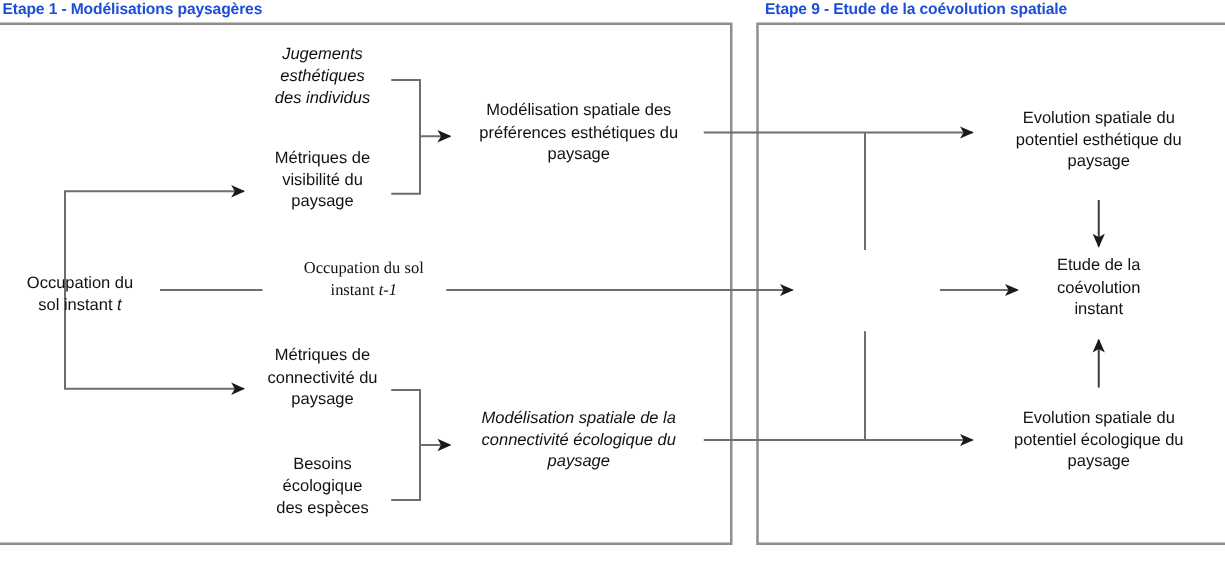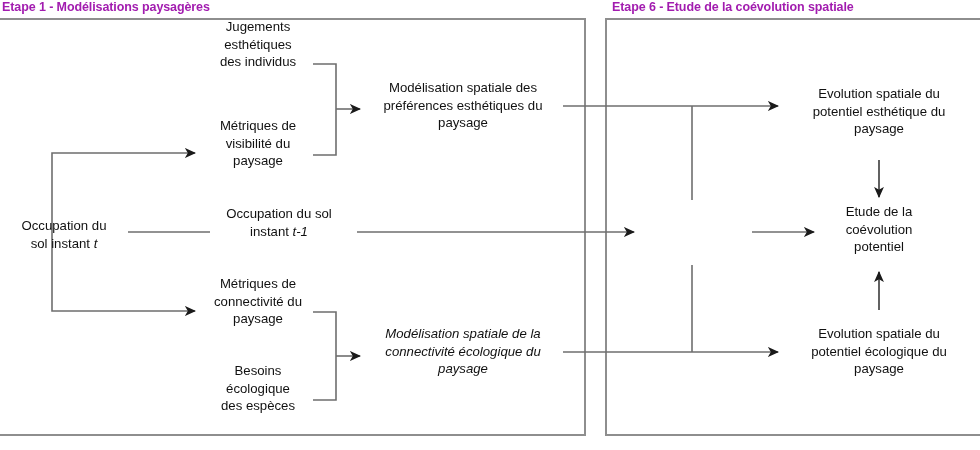--- a/index.html
+++ b/index.html
@@ -15,21 +15,21 @@
     position:absolute;
     border:2px solid #8e8e8e;
     box-sizing:border-box;
     background:transparent;
   }
   .etape-title{
     position:absolute;
     font-weight:bold;
     font-size:12.5px;
     letter-spacing:-0.1px;
-    color:#a21caf;
+    color:#1d4ed8;
     white-space:nowrap;
     background:#fff;
     padding:0 2px;
   }
 
   
   .node{
     position:absolute;
     text-align:center;
     font-size:13.2px;
@@ -47,21 +47,21 @@
 </style>
 </head>
 <body>
 
 <div id="stage">
 
   <div class="etape-frame" style="left:-16px;top:18px;width:602px;height:418px;"></div>
   <div class="etape-frame" style="left:605px;top:18px;width:392px;height:418px;"></div>
 
   <div class="etape-title" style="left:0px;top:0px;">Etape 1 - Modélisations paysagères</div>
-  <div class="etape-title" style="left:610px;top:0px;">Etape 6 - Etude de la coévolution spatiale</div>
+  <div class="etape-title" style="left:610px;top:0px;">Etape 9 - Etude de la coévolution spatiale</div>
 
   <svg id="wires" viewBox="0 0 980 450" xmlns="http://www.w3.org/2000/svg">
     <defs>
       <marker id="arw" viewBox="0 0 10 10" refX="9" refY="5" markerWidth="7" markerHeight="7" orient="auto-start-reverse">
         <path class="ahead" d="M 0 0.6 L 10 5 L 0 9.4 L 2.6 5 Z"></path>
       </marker>
     </defs>
 
     <path class="ln" d="M 52 232 L 52 153 L 195 153" marker-end="url(#arw)"></path>
     <path class="ln" d="M 52 232 L 52 311 L 195 311" marker-end="url(#arw)"></path>
@@ -86,29 +86,29 @@
     <path class="ln" d="M 752 232 L 814 232" marker-end="url(#arw)"></path>
 
     <path class="ln-dk" d="M 879 160 L 879 197" marker-end="url(#arw)"></path>
 
     <path class="ln-dk" d="M 879 310 L 879 272" marker-end="url(#arw)"></path>
   </svg>
 
   <div class="node" style="left:0px;top:217px;width:128px;">Occupation du
 sol instant <em>t</em></div>
 
-  <div class="node" style="left:198px;top:18px;width:120px;">Jugements
+  <div class="node" style="left:198px;top:34px;width:120px;font-style:italic;">Jugements
 esthétiques
 des individus</div>
 
   <div class="node" style="left:198px;top:117px;width:120px;">Métriques de
 visibilité du
 paysage</div>
 
-  <div class="node" style="left:205px;top:205px;width:148px;">Occupation du sol
+  <div class="node" style="left:217px;top:205px;width:148px;font-family:Liberation Serif, serif;">Occupation du sol
 instant <em>t-1</em></div>
 
   <div class="node" style="left:198px;top:275px;width:120px;">Métriques de
 connectivité du
 paysage</div>
 
   <div class="node" style="left:198px;top:362px;width:120px;">Besoins
 écologique
 des espèces</div>
 
@@ -124,15 +124,15 @@
   <div class="node" style="left:790px;top:85px;width:178px;">Evolution spatiale du
 potentiel esthétique du
 paysage</div>
 
   <div class="node" style="left:790px;top:325px;width:178px;">Evolution spatiale du
 potentiel écologique du
 paysage</div>
 
   <div class="node" style="left:816px;top:203px;width:126px;">Etude de la
 coévolution
-potentiel</div>
+instant</div>
 
 </div>
 
 </body></html>

